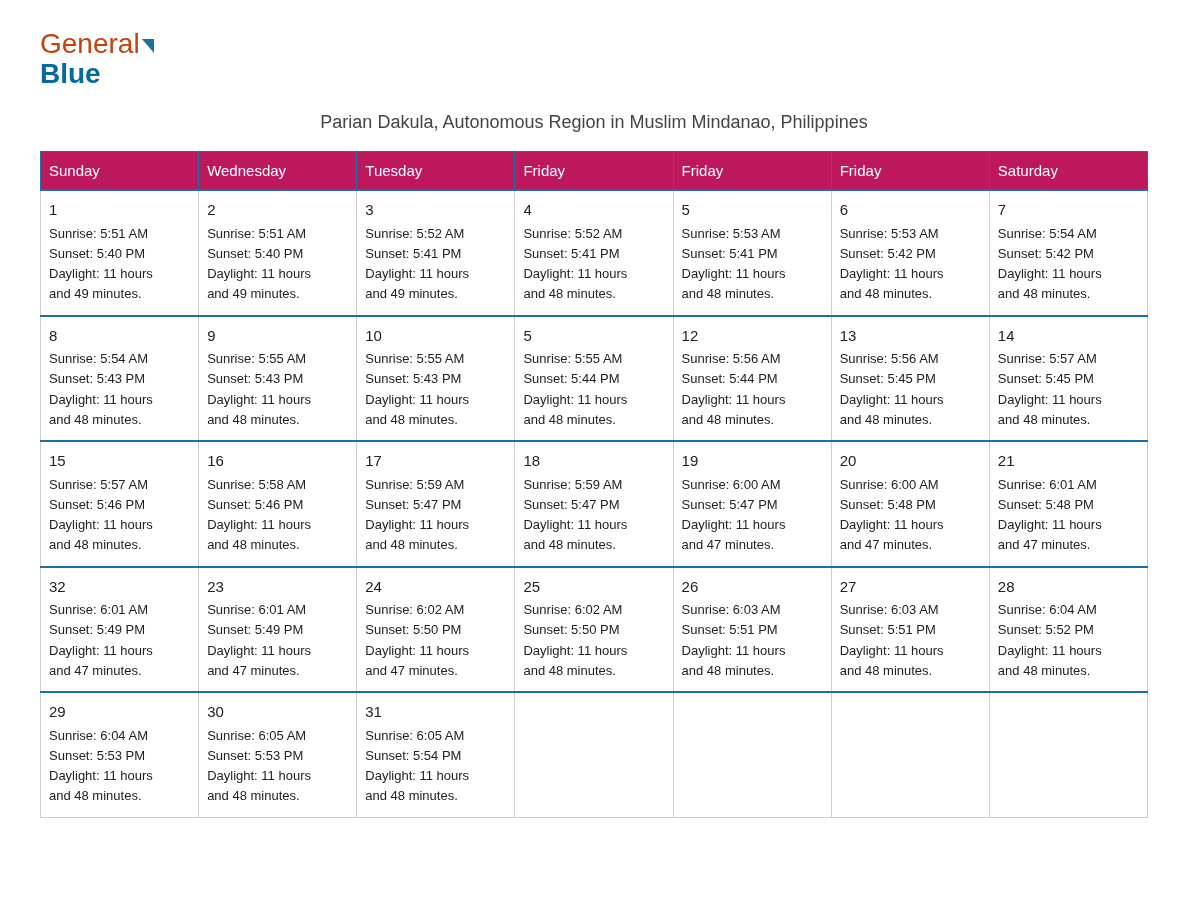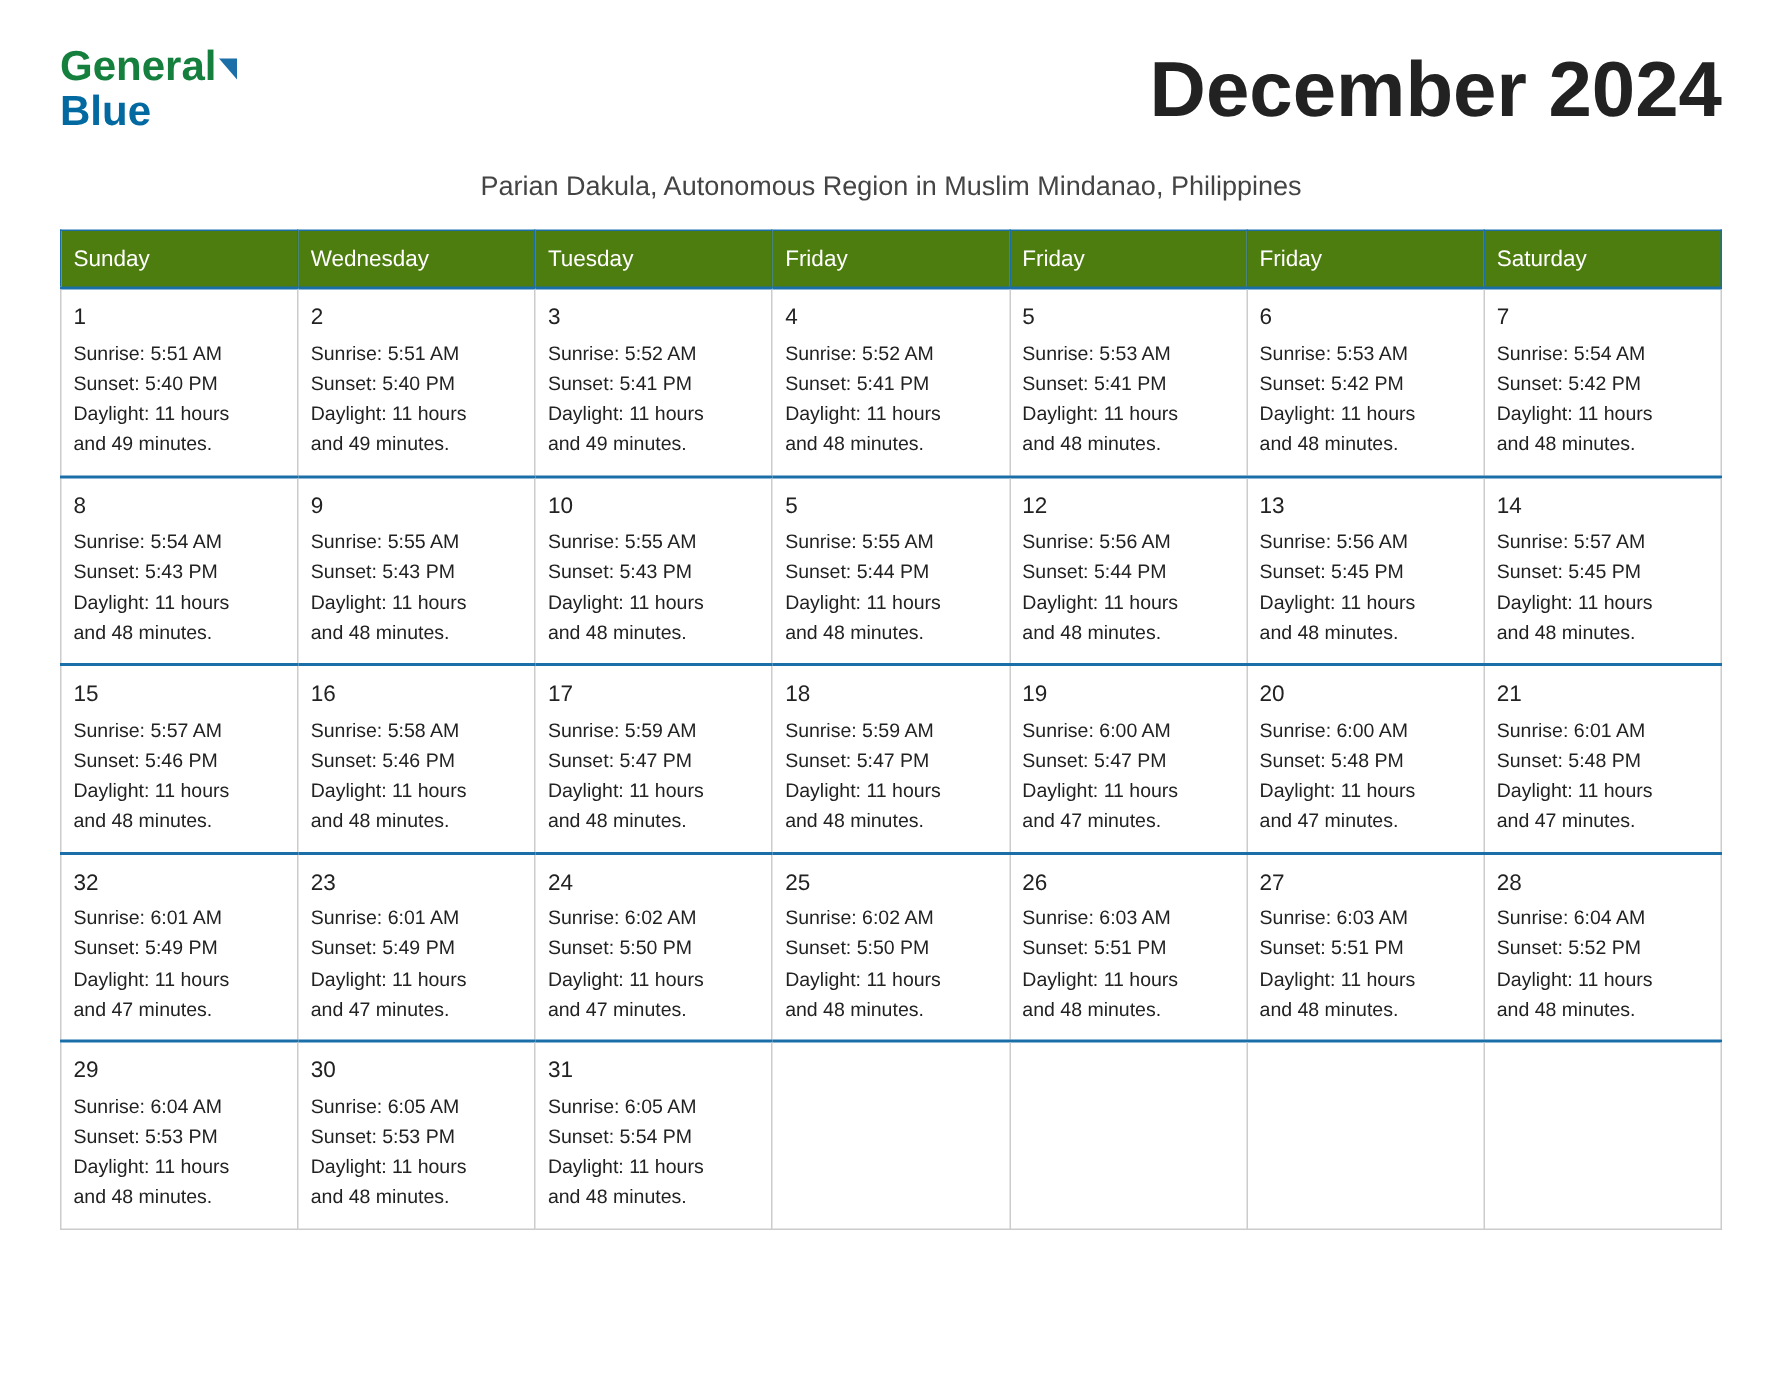--- a/index.html
+++ b/index.html
@@ -15,22 +15,22 @@
       align-items: flex-start;
       margin-bottom: 10px;
     }
     .logo-area {
       display: flex;
       flex-direction: column;
       align-items: flex-start;
     }
     .logo-text {
       font-size: 28px;
-      font-weight: bold;
-      color: #15803d;
+      font-weight: normal;
+      color: #c2410c;
       line-height: 1;
     }
     .logo-triangle {
       display: inline-block;
       width: 0;
       height: 0;
       border-left: 12px solid transparent;
       border-right: 0px solid transparent;
       border-top: 14px solid #1a6fa8;
       margin-left: 2px;
@@ -55,21 +55,21 @@
       color: #444;
       margin-bottom: 18px;
       margin-top: 24px;
     }
     table {
       width: 100%;
       border-collapse: collapse;
       font-size: 13.5px;
     }
     thead tr th {
-      background: #4d7c0f;
+      background: #be185d;
       color: #fff;
       padding: 10px 8px;
       text-align: left;
       font-size: 15px;
       font-weight: normal;
       border: 1px solid #1a6fa8;
     }
     tbody tr td {
       vertical-align: top;
       padding: 8px 8px 10px 8px;
@@ -98,21 +98,20 @@
 
 <div class="header-area">
   <div class="logo-area">
     <div>
       <span class="logo-text">
         General<span class="logo-triangle"></span>
       </span>
     </div>
     <div class="logo-blue-line">Blue</div>
   </div>
-  <div class="page-title">December 2024</div>
 </div>
 
 <div class="subtitle">Parian Dakula, Autonomous Region in Muslim Mindanao, Philippines</div>
 
 <table>
   <thead>
     <tr>
     <th>Sunday</th>
         <th>Wednesday</th>
         <th>Tuesday</th>

